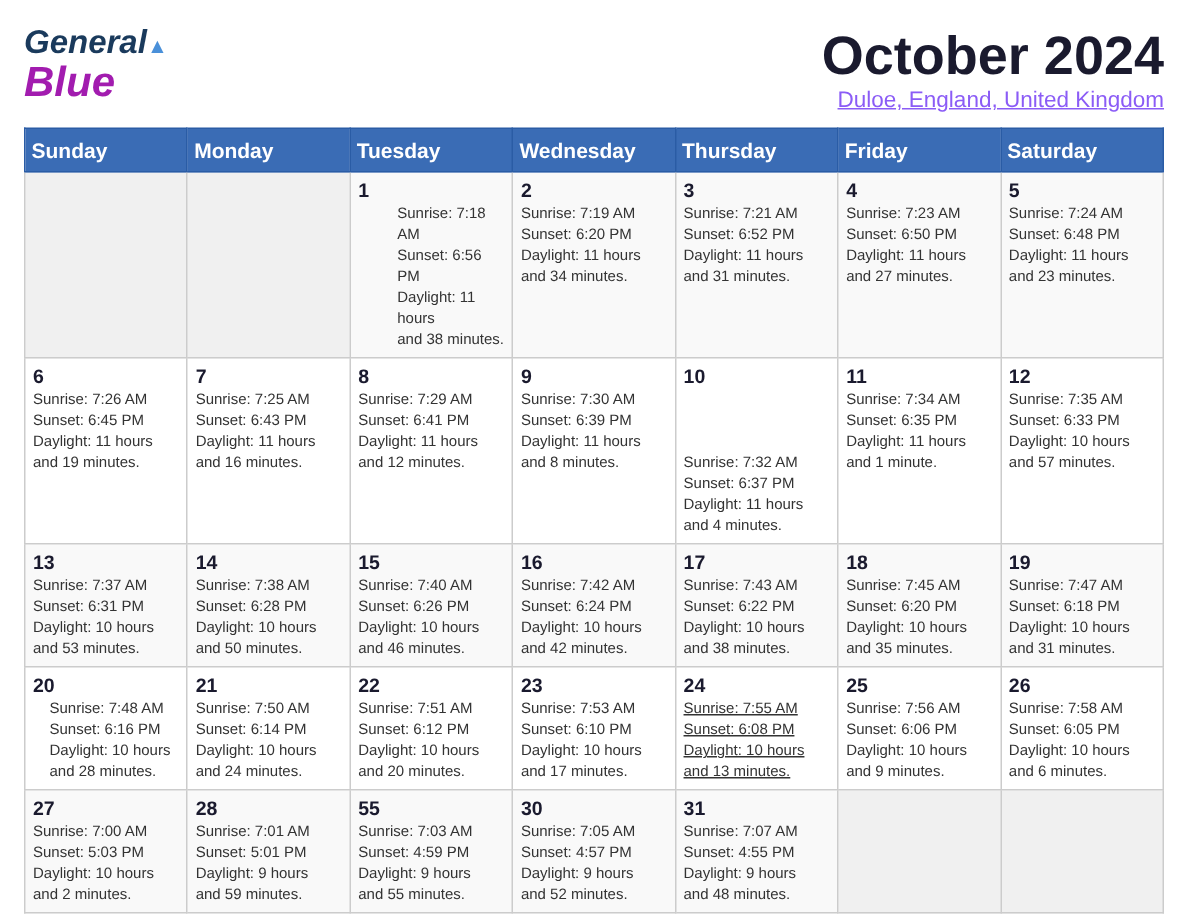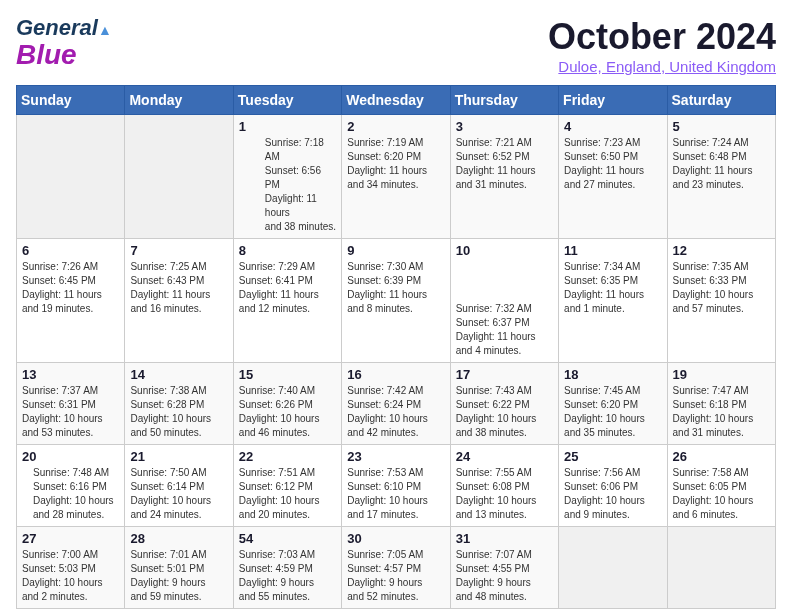--- a/index.html
+++ b/index.html
@@ -281,21 +281,21 @@
         </td>
         <td>
           <span class="day-number">23</span>
           <div class="day-info" style="white-space: pre-line;">Sunrise: 7:53 AM
 Sunset: 6:10 PM
 Daylight: 10 hours
 and 17 minutes.</div>
         </td>
         <td>
           <span class="day-number">24</span>
-          <div class="day-info" style="white-space: pre-line;">Sunrise: 7:55 AM
+          <div class="day-info" style="white-space: pre-line; text-decoration: underline;">Sunrise: 7:55 AM
 Sunset: 6:08 PM
 Daylight: 10 hours
 and 13 minutes.</div>
         </td>
         <td>
           <span class="day-number">25</span>
           <div class="day-info" style="white-space: pre-line;">Sunrise: 7:56 AM
 Sunset: 6:06 PM
 Daylight: 10 hours
 and 9 minutes.</div>
@@ -317,21 +317,21 @@
 and 2 minutes.</div>
         </td>
         <td>
           <span class="day-number">28</span>
           <div class="day-info" style="white-space: pre-line;">Sunrise: 7:01 AM
 Sunset: 5:01 PM
 Daylight: 9 hours
 and 59 minutes.</div>
         </td>
         <td>
-          <span class="day-number">54</span>
+          <span class="day-number">55</span>
           <div class="day-info" style="white-space: pre-line;">Sunrise: 7:03 AM
 Sunset: 4:59 PM
 Daylight: 9 hours
 and 55 minutes.</div>
         </td>
         <td>
           <span class="day-number">30</span>
           <div class="day-info" style="white-space: pre-line;">Sunrise: 7:05 AM
 Sunset: 4:57 PM
 Daylight: 9 hours

